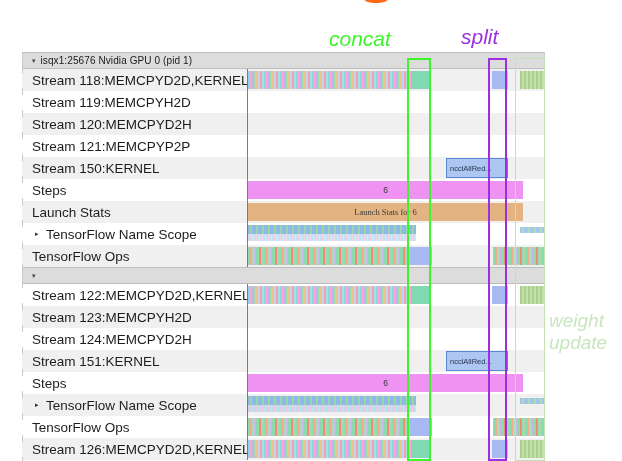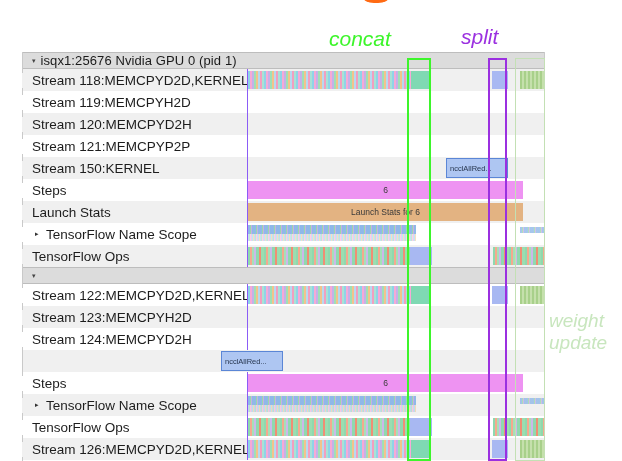--- a/index.html
+++ b/index.html
@@ -55,21 +55,21 @@
     height: 17px;
     background: #DCDCDC;
     border-top: 1px solid #BDBDBD;
     border-bottom: 1px solid #BDBDBD;
     display: flex; align-items: center;
   }
   .grp-caret {
     font-size: 7px; color: #444; margin-left: 10px; margin-right: 5px;
     line-height: 1;
   }
-  .grp-title { font-size: 13px; color: #1a1a1a; letter-spacing: 0.1px; }
+  .grp-title { font-size: 10px; color: #1a1a1a; letter-spacing: 0.1px; }
 
   .row {
     position: relative;
     height: 22px;
     display: flex;
     align-items: center;
     background: #ffffff;
   }
   .row.alt { background: #F0F0F0; }
   .row-label {
@@ -214,21 +214,21 @@
           <div class="row-label"><span>Steps</span></div>
           <div class="track">
             <div class="bar full" style="left: 0px; right: 22px; width: auto; background: rgb(238, 147, 242);">
               <div class="bar-label">6</div>
             </div>
           </div>
         </div>
         <div class="row alt">
           <div class="row-label"><span>Launch Stats</span></div>
           <div class="track">
-            <div class="bar full" style="left: 0px; right: 22px; width: auto; background: rgb(227, 179, 130);">
+            <div class="bar full" style="left: 0px; right: 22px; width: auto; background: rgb(227, 179, 130); font-family: Liberation Serif, serif;">
               <div class="bar-label">Launch Stats for 6</div>
             </div>
           </div>
         </div>
         <div class="row">
           <div class="row-label indent"><span class="tri">▸</span><span>TensorFlow Name Scope</span></div>
           <div class="track">
             <div class="bar stripes-ns-top" style="left: 0px; width: 168px; top: 2px; height: 9px; bottom: auto;"></div>
             <div class="bar stripes-c" style="left: 0px; width: 168px; top: 11px; height: 7px; bottom: auto; opacity: 0.55;"></div>
             <div class="bar stripes-ns-top" style="left: 272px; width: 45px; top: 4px; height: 6px; bottom: auto; opacity: 0.8;"></div>
@@ -256,20 +256,21 @@
         </div>
         <div class="row alt">
           <div class="row-label"><span>Stream 123:MEMCPYH2D</span></div>
           <div class="track"></div>
         </div>
         <div class="row">
           <div class="row-label"><span>Stream 124:MEMCPYD2H</span></div>
           <div class="track"></div>
         </div>
         <div class="row alt">
+          <div class="row-label"><span>Stream 151:KERNEL</span></div>
           <div class="track">
             <div class="nccl-box" style="left: 198px; width: 62px;">ncclAllRed...</div>
           </div>
         </div>
         <div class="row">
           <div class="row-label"><span>Steps</span></div>
           <div class="track">
             <div class="bar full" style="left: 0px; right: 22px; width: auto; background: rgb(238, 147, 242);">
               <div class="bar-label">6</div>
             </div>

